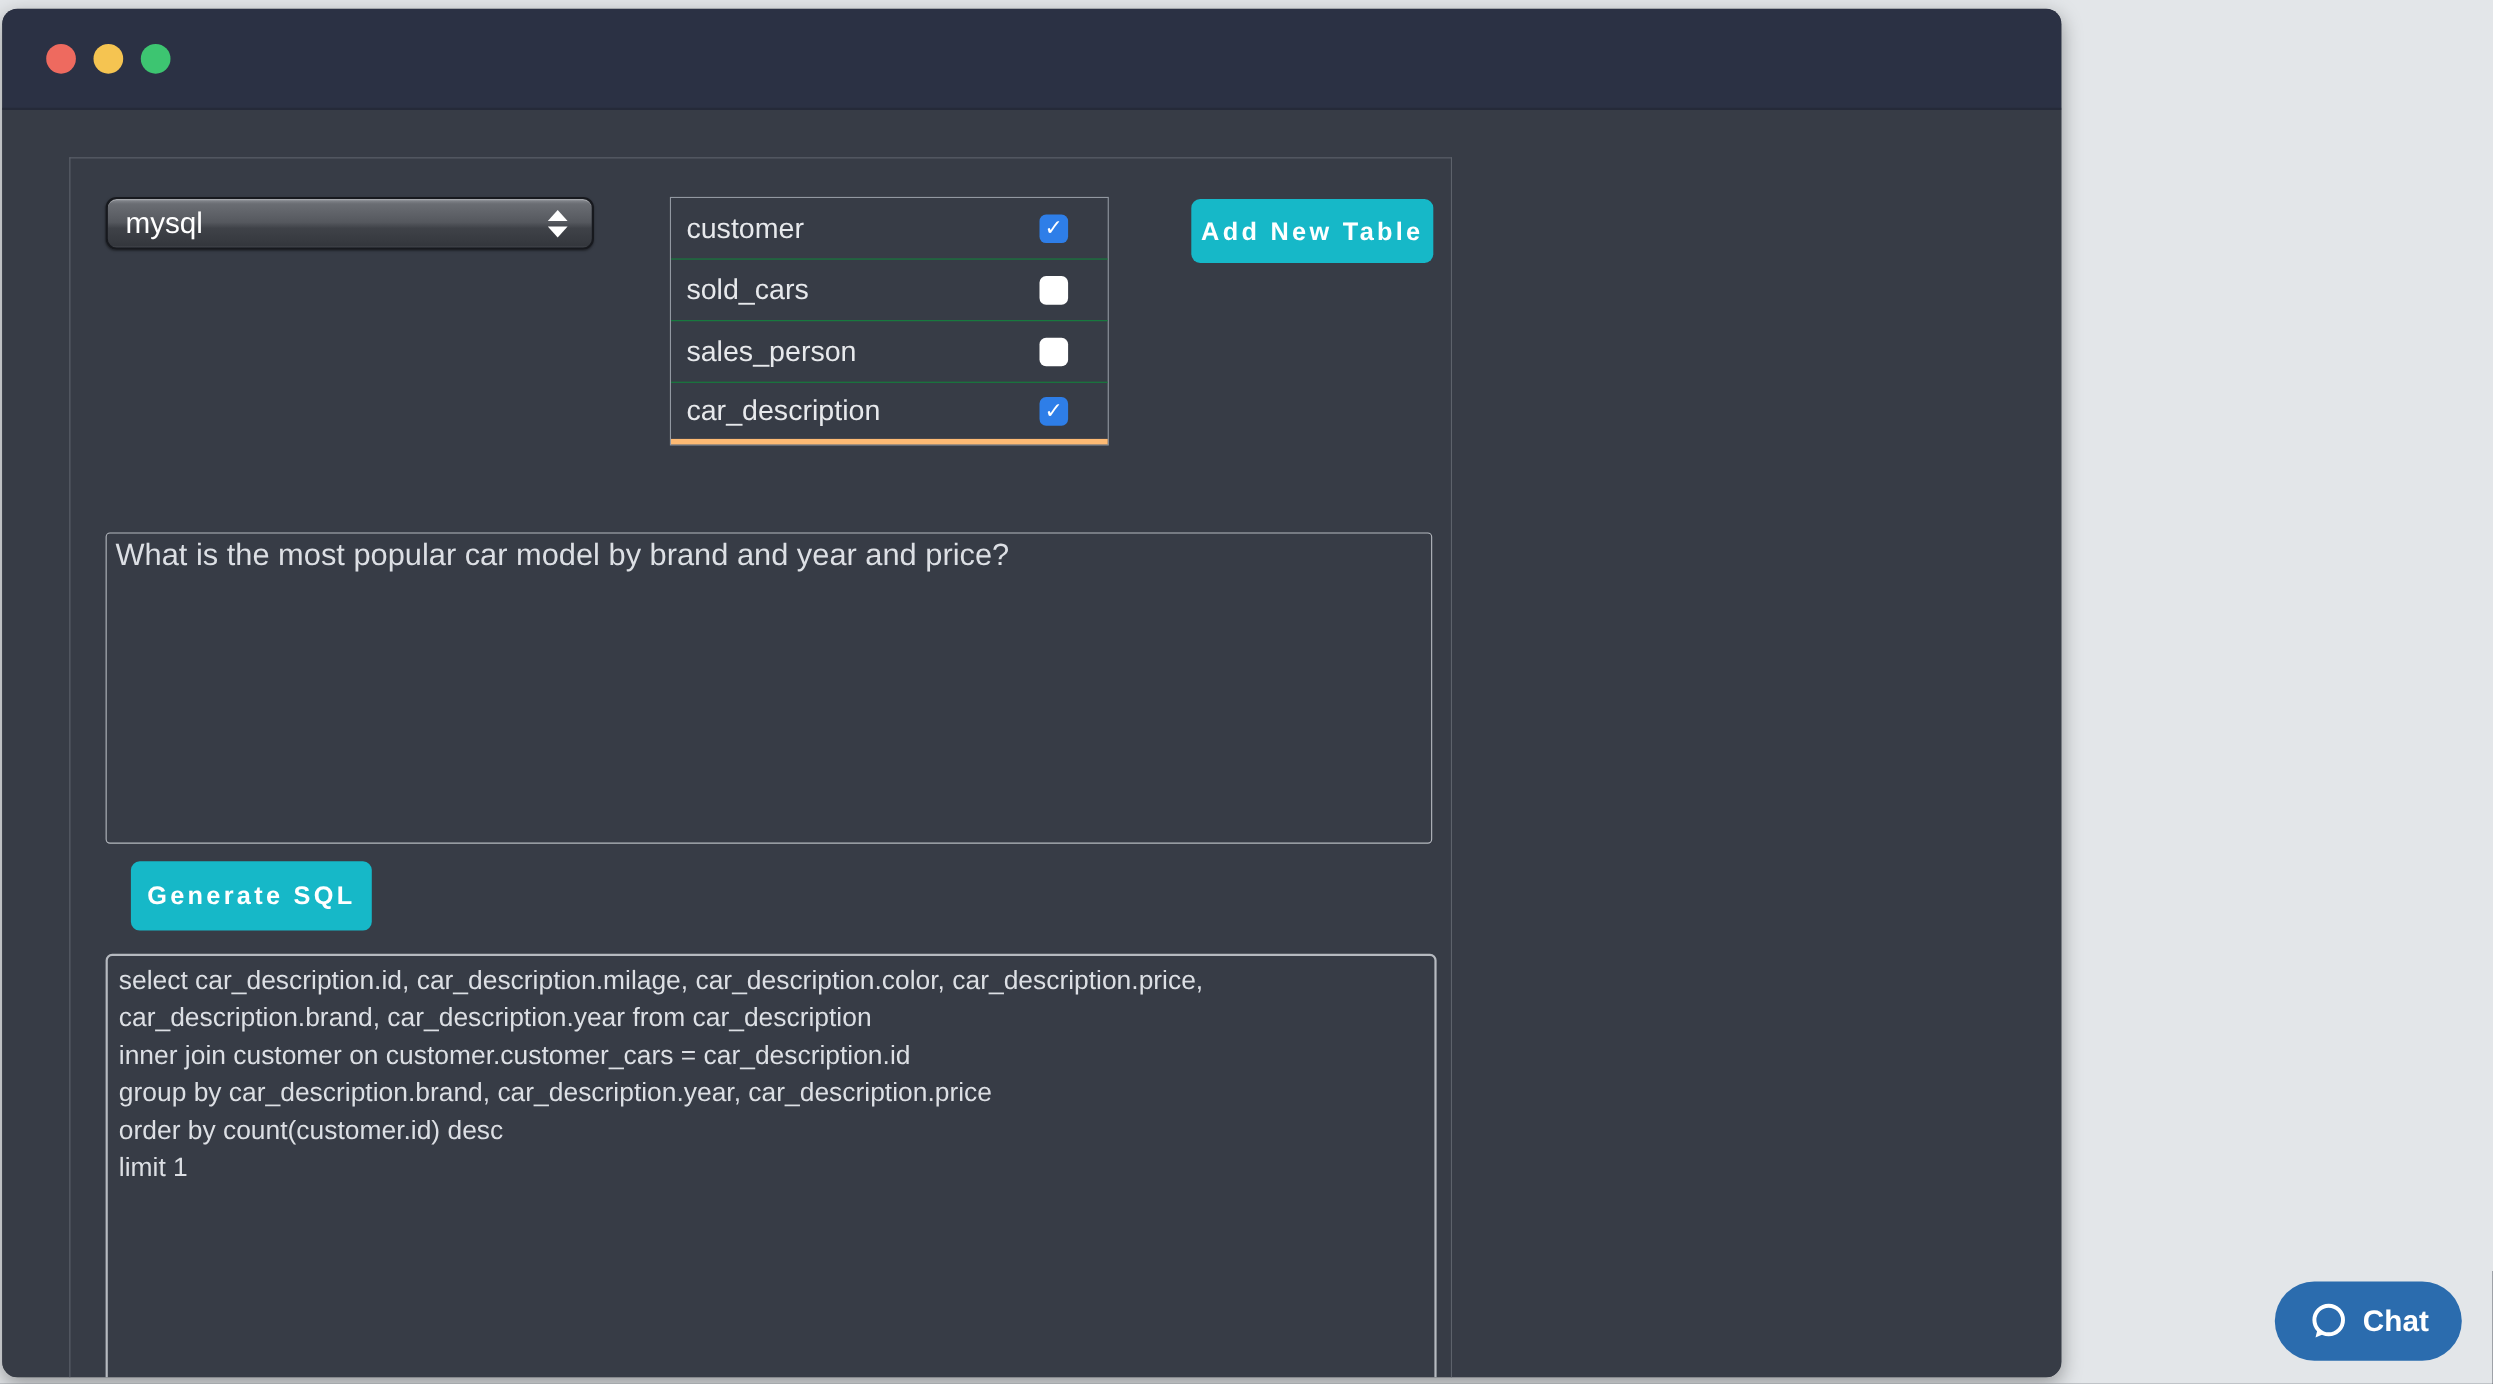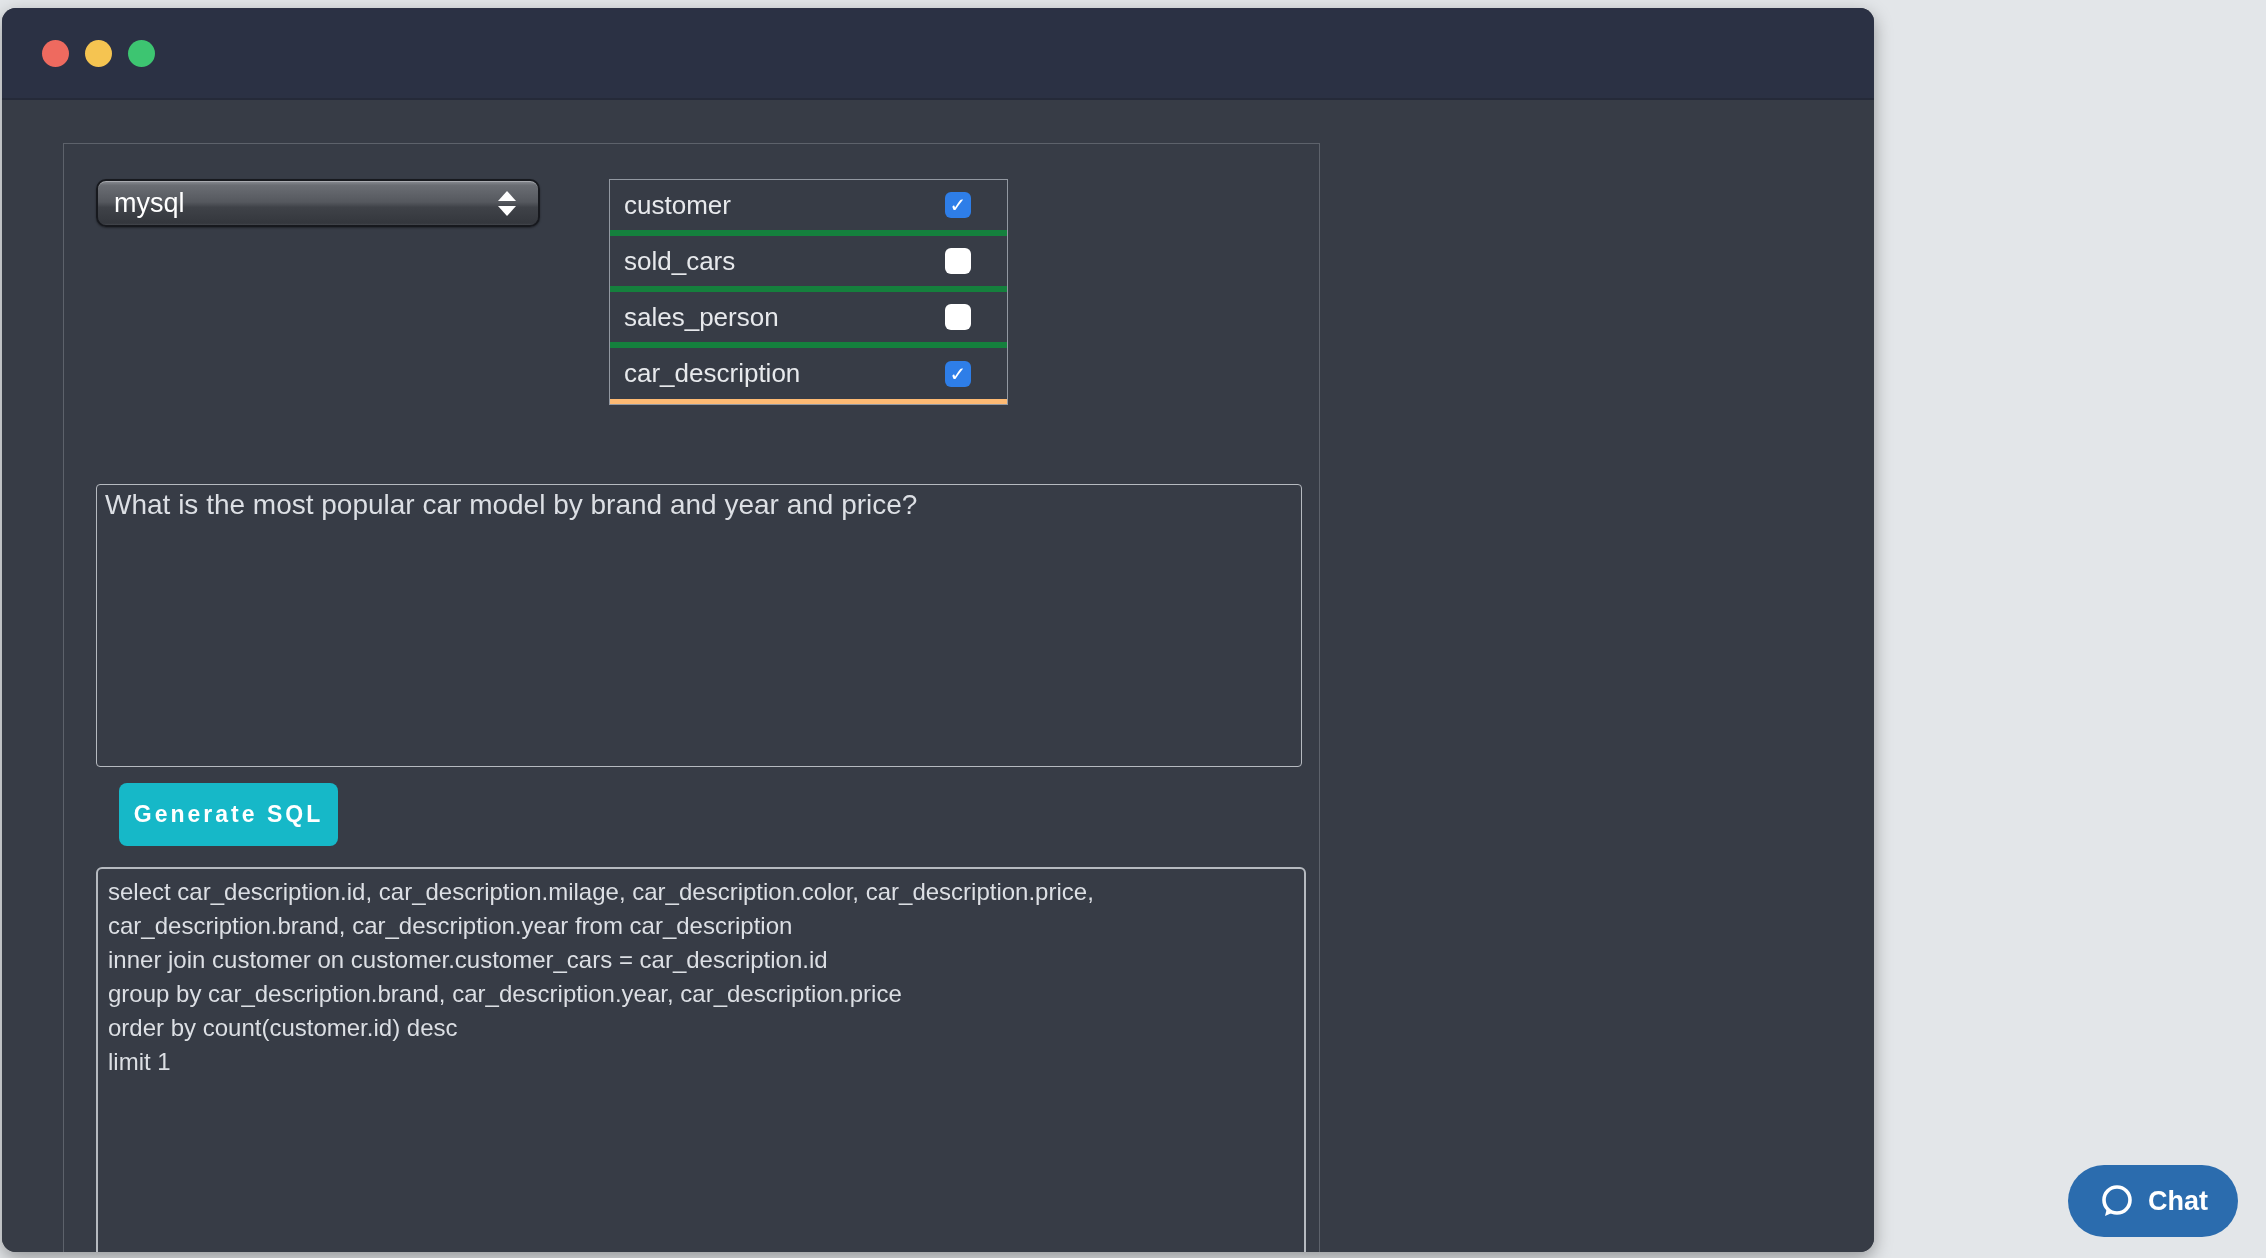--- a/index.html
+++ b/index.html
@@ -89,21 +89,21 @@
     left: 545px; top: 35px;
     width: 399px;
     border: 1px solid #9298a1;
   }
   .table-row {
     height: 56px;
     display: flex;
     align-items: center;
     justify-content: space-between;
     padding: 0 36px 0 14px;
-    border-bottom: 6px solid #15803d;
+    border-bottom: 1px solid #15803d;
     color: #e7e9ec;
     font-size: 26px;
   }
   .table-row:last-child { border-bottom: 5px solid #fdba74; align-items: center; }
   .checkbox {
     width: 26px; height: 26px;
     border-radius: 6px;
     background: #ffffff;
     display: flex;
     align-items: center;
@@ -224,20 +224,21 @@
             <div class="table-row">
               <span>sales_person</span>
               <span class="checkbox"></span>
             </div>
             <div class="table-row">
               <span>car_description</span>
               <span class="checkbox checked">✓</span>
             </div>
           </div>
 
+        <button class="teal-btn add-table-btn">Add New Table</button>
 
         <textarea class="question-area" spellcheck="false" style="">What is the most popular car model by brand and year and price?</textarea>
 
         <button class="teal-btn generate-btn">Generate SQL</button>
 
         <textarea class="sql-area" spellcheck="false" style="">select car_description.id, car_description.milage, car_description.color, car_description.price,
 car_description.brand, car_description.year from car_description
 inner join customer on customer.customer_cars = car_description.id
 group by car_description.brand, car_description.year, car_description.price
 order by count(customer.id) desc

